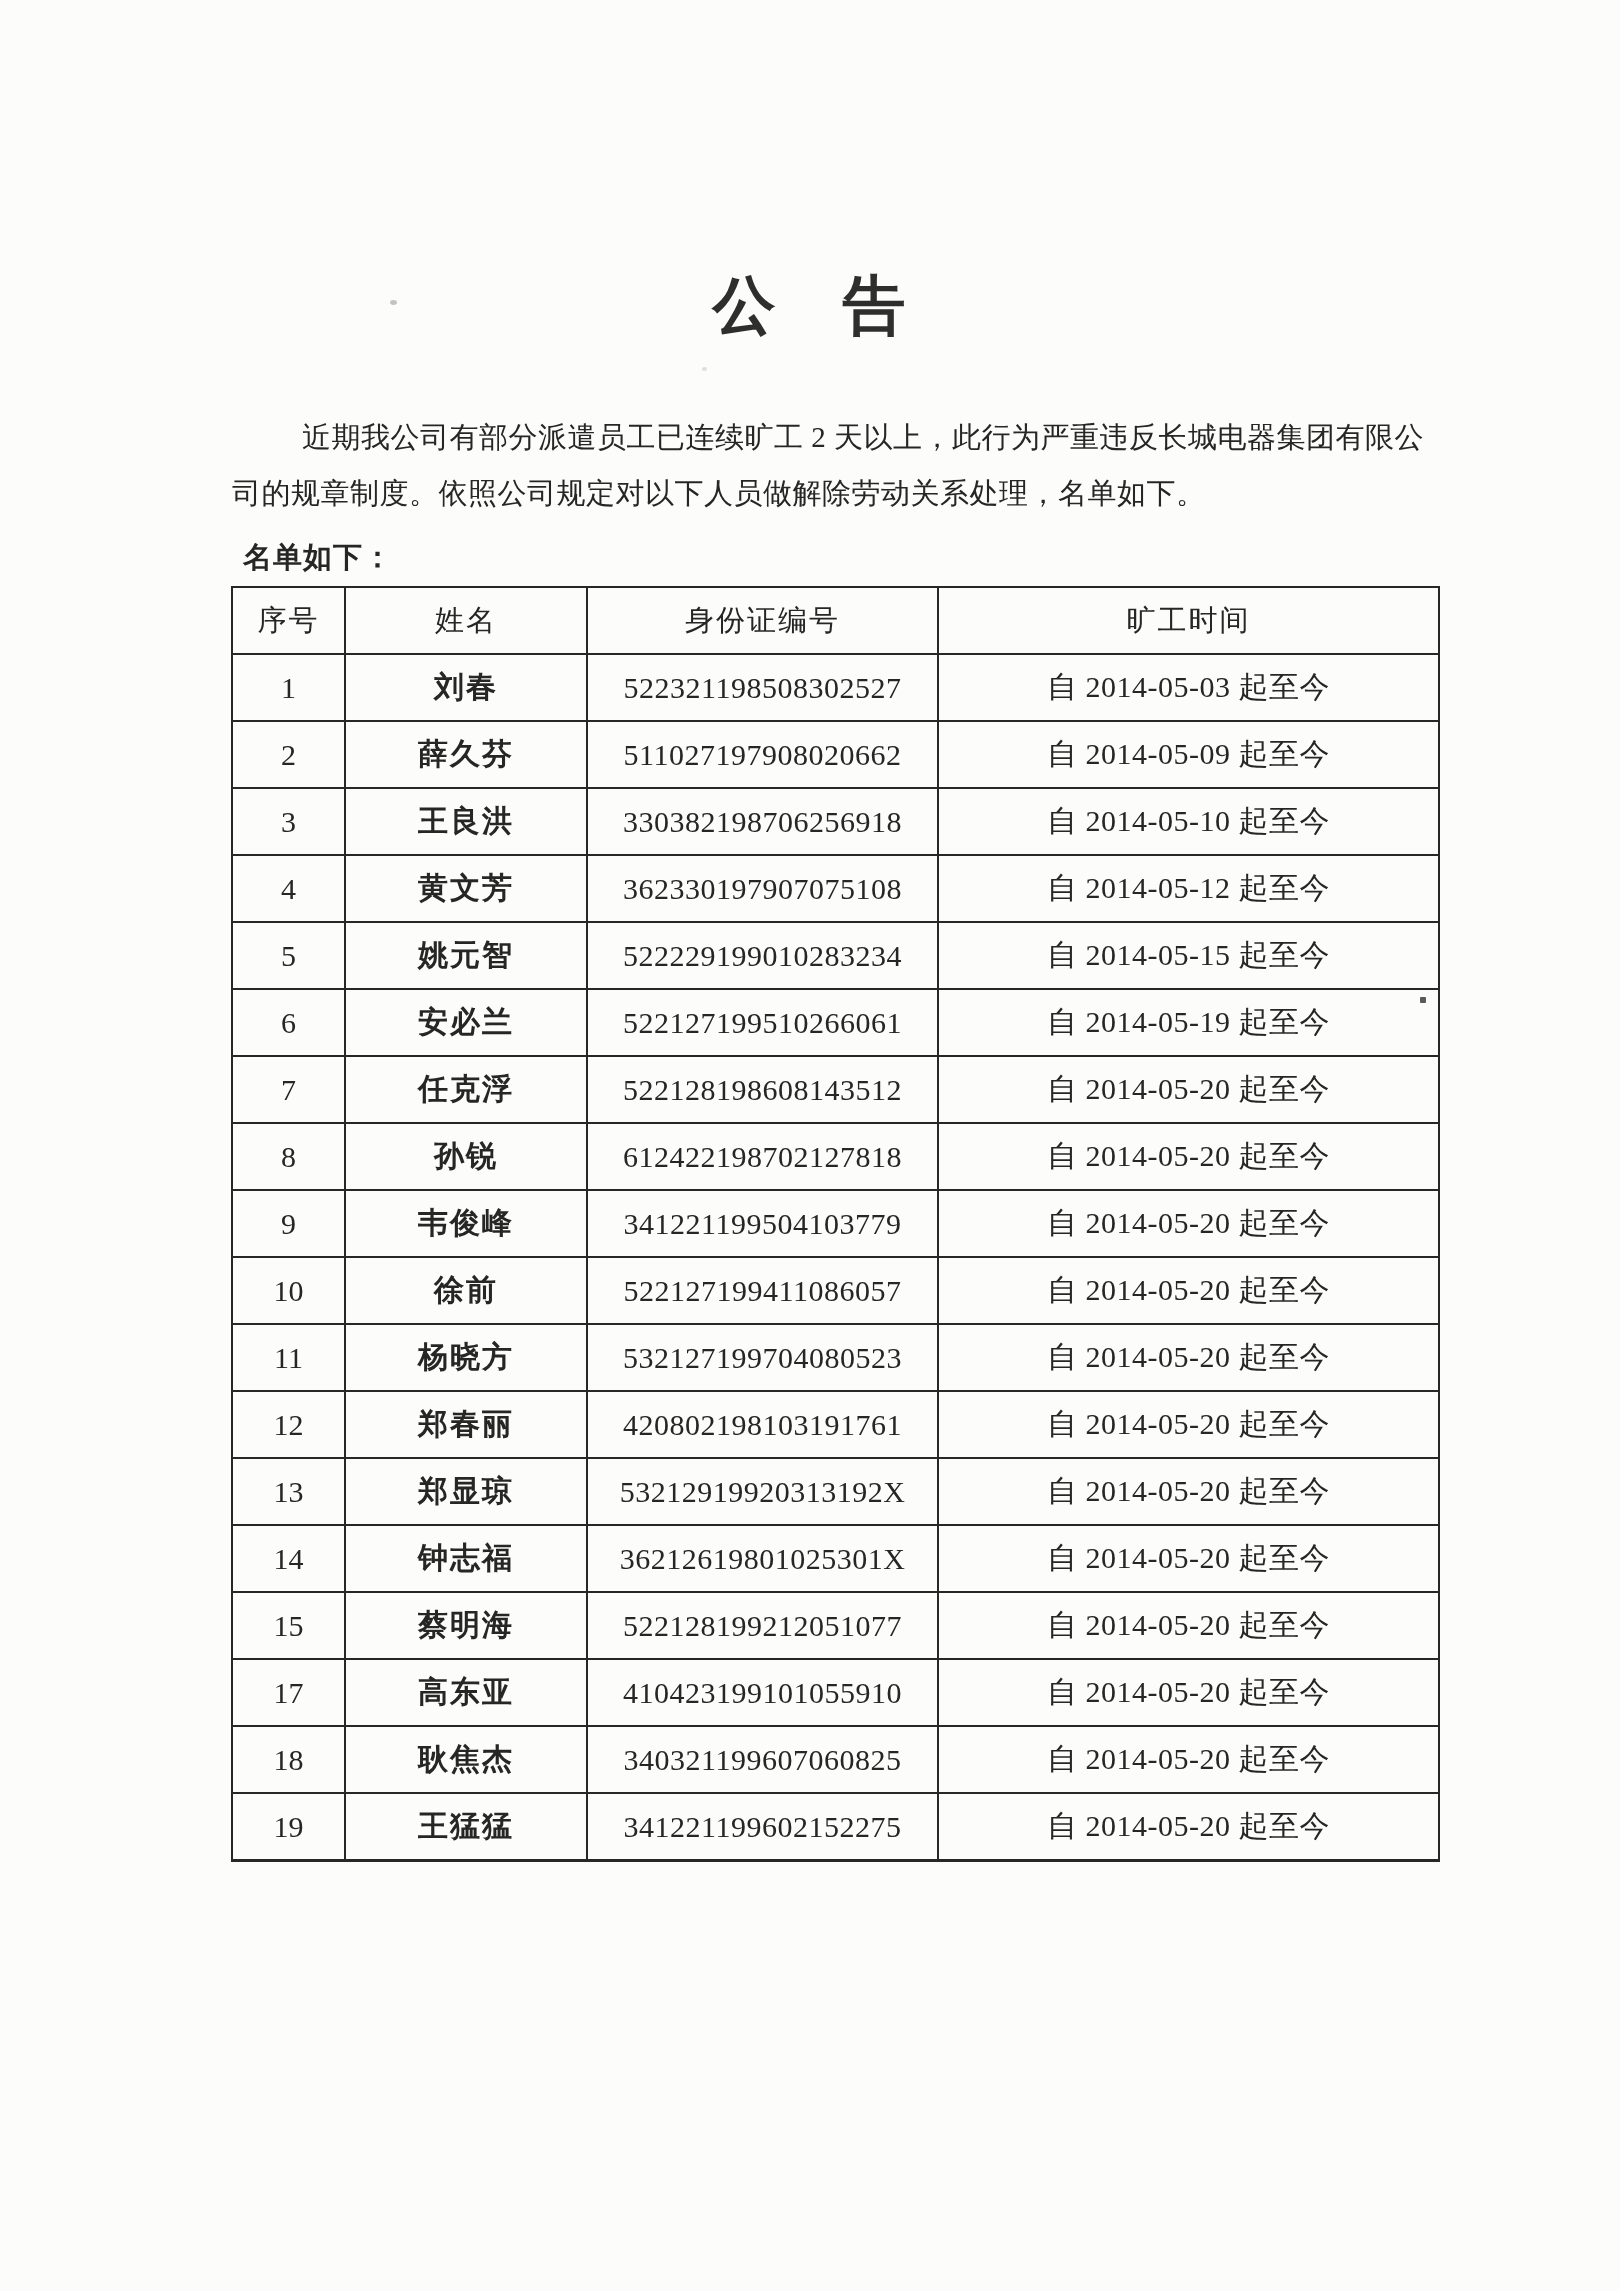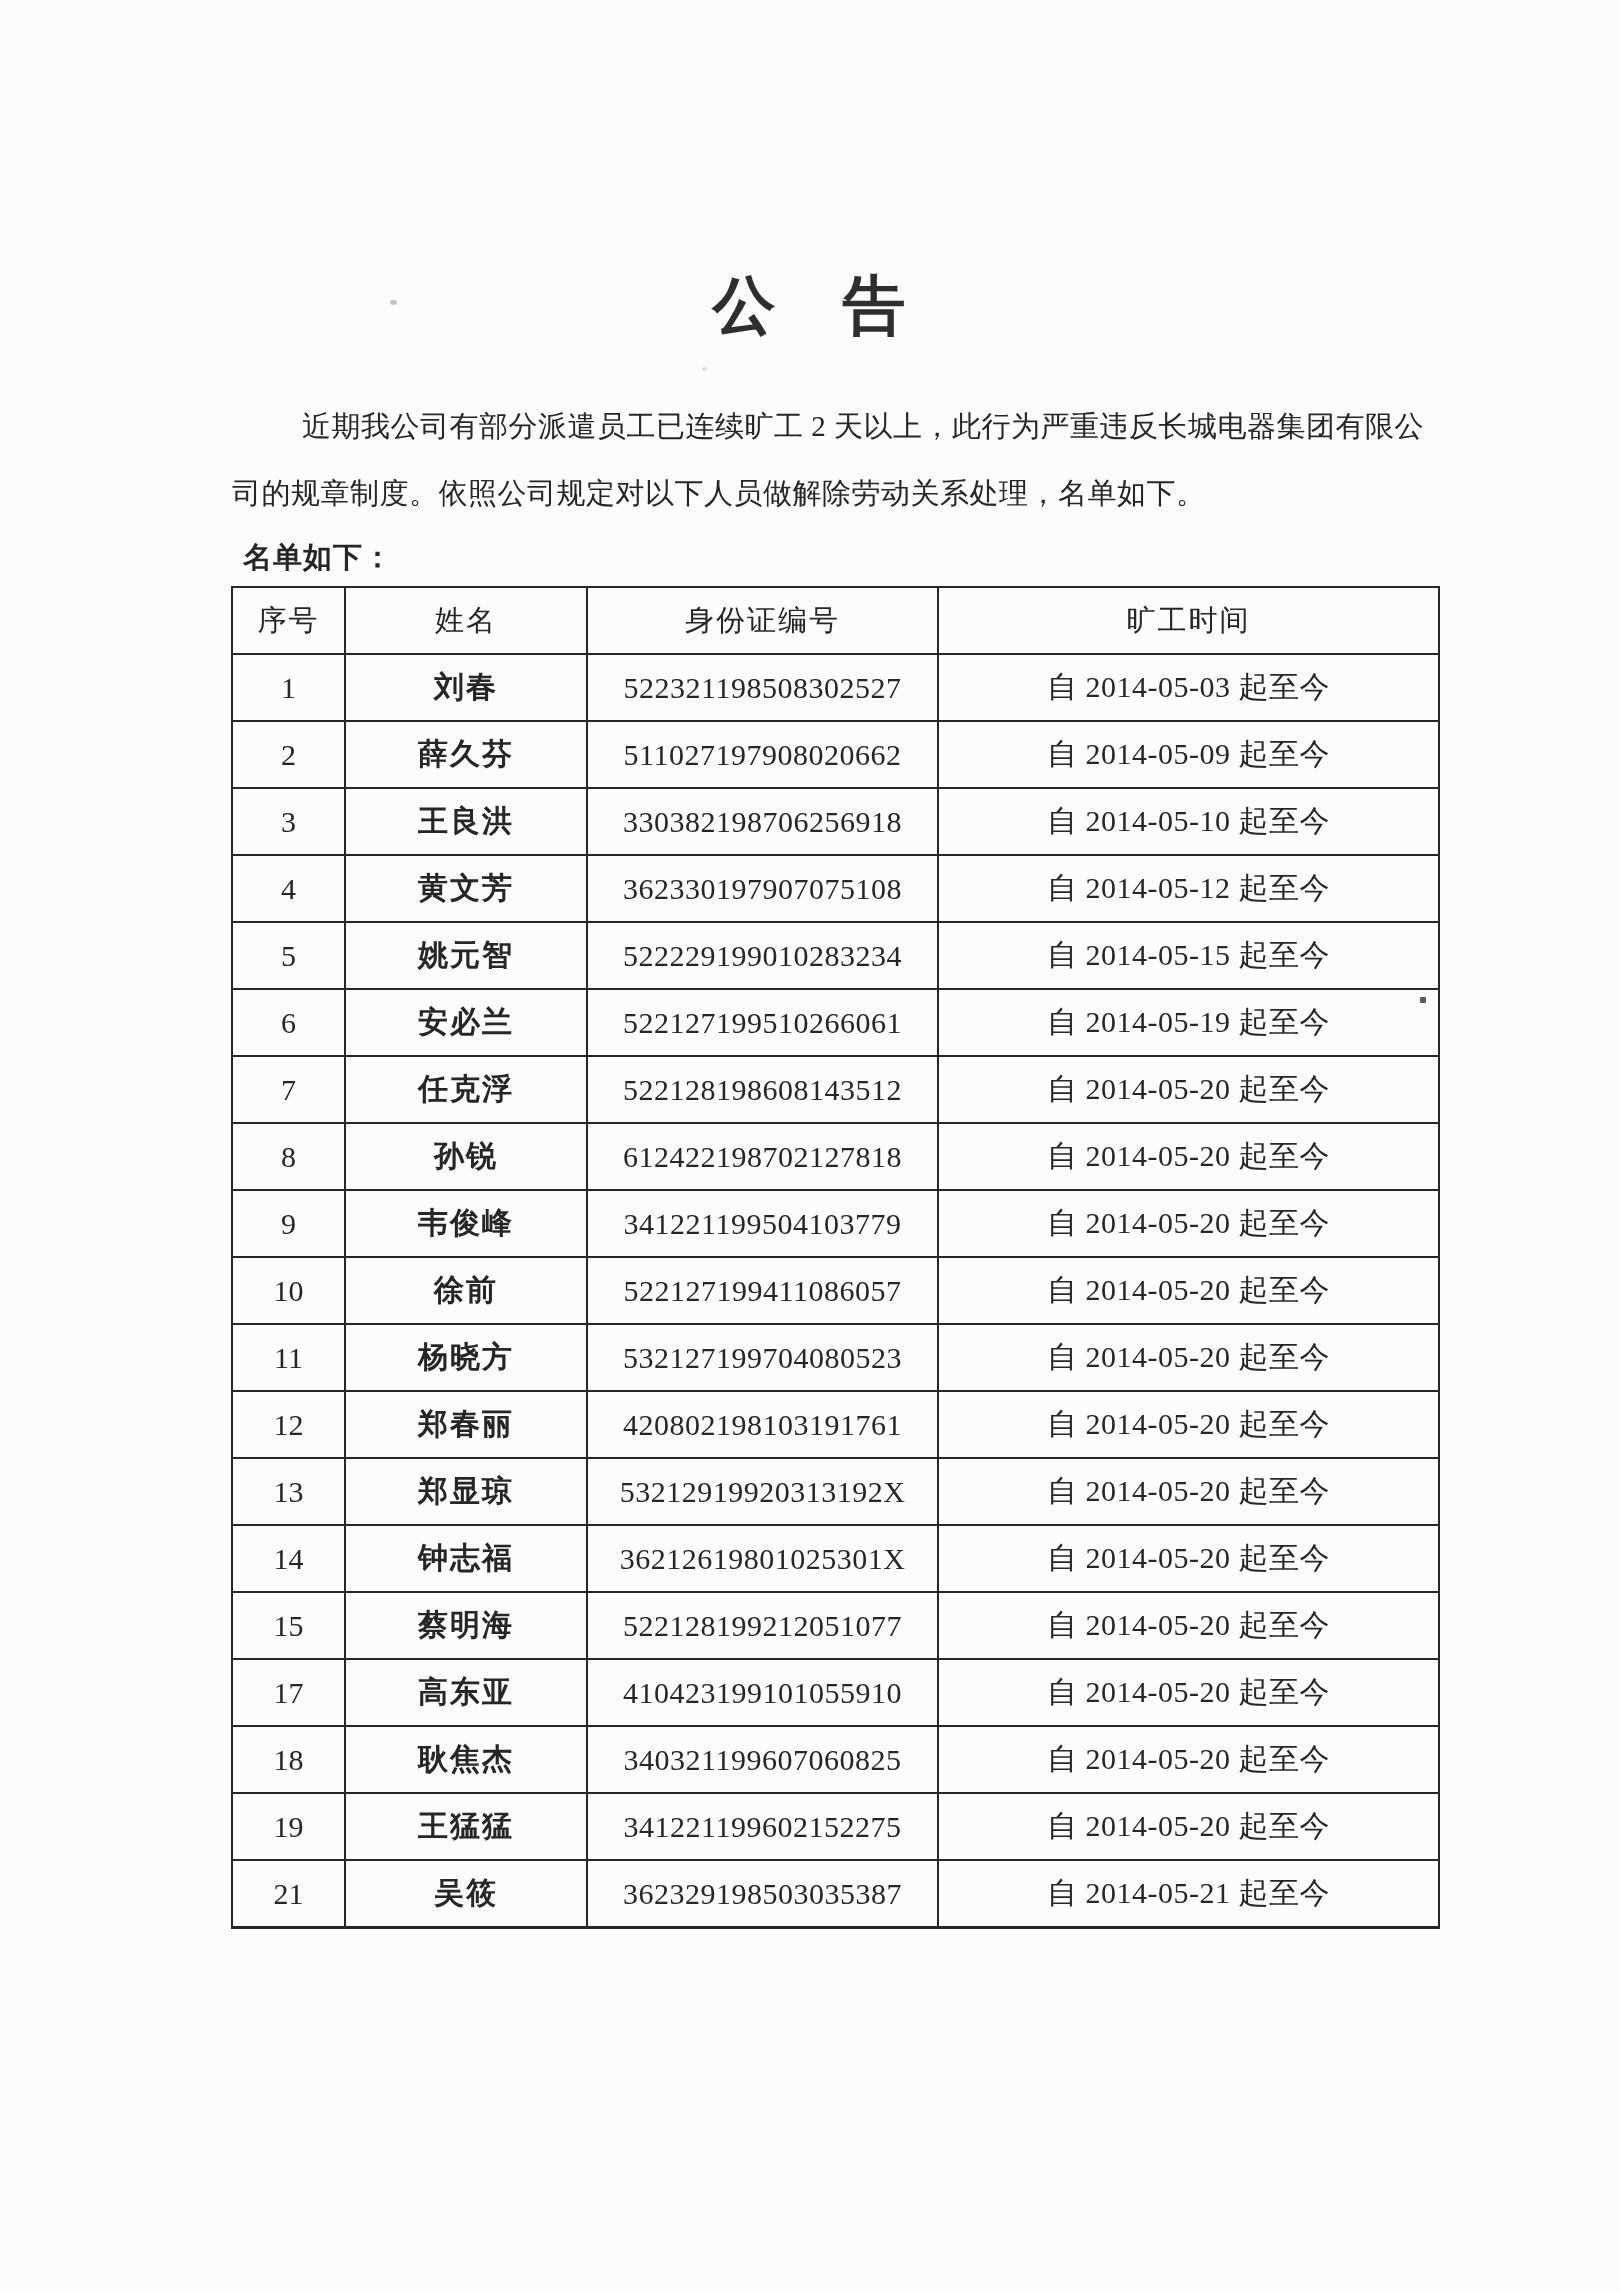--- a/index.html
+++ b/index.html
@@ -30,21 +30,21 @@
     color:#2e2e2e;
     letter-spacing:2px;
   }
   .body-line{
     position:absolute;
     font-size:29px;
     line-height:1;
     white-space:nowrap;
     letter-spacing:0.5px;
   }
-  .body-line.l1{top:412px;left:302px;}
+  .body-line.l1{top:423px;left:302px;}
   .body-line.l2{top:479px;left:232px;}
   .list-label{
     position:absolute;
     top:543px;
     left:243px;
     font-size:29px;
     line-height:1;
     font-weight:bold;
     font-family:"Liberation Sans","DejaVu Sans",sans-serif;
     letter-spacing:1px;
@@ -230,26 +230,20 @@
           <td class="col-name">耿焦杰</td>
           <td class="col-id">340321199607060825</td>
           <td class="col-date">自 2014-05-20 起至今</td>
         </tr>
         <tr>
           <td class="col-num">19</td>
           <td class="col-name">王猛猛</td>
           <td class="col-id">341221199602152275</td>
           <td class="col-date">自 2014-05-20 起至今</td>
         </tr>
-        <tr>
-          <td class="col-num">21</td>
-          <td class="col-name">吴筱</td>
-          <td class="col-id">362329198503035387</td>
-          <td class="col-date">自 2014-05-21 起至今</td>
-        </tr>
       </tbody>
   </table>
 
   <div class="speck s1"></div>
   <div class="speck s2"></div>
   <div class="speck s3"></div>
 
 </div>
 
 

